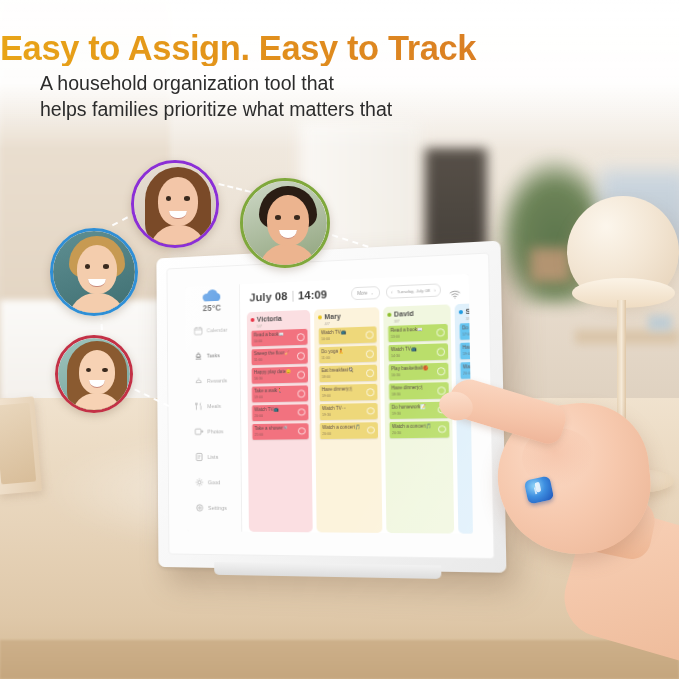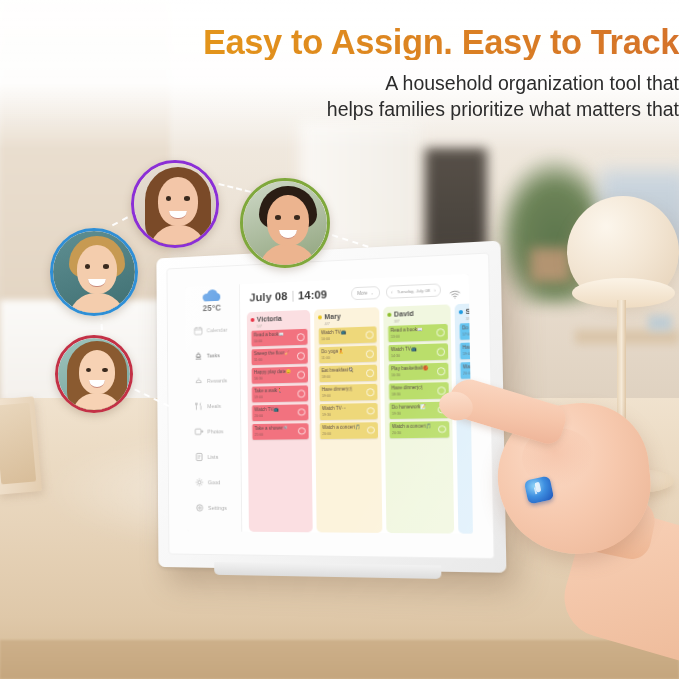--- a/index.html
+++ b/index.html
@@ -282,29 +282,29 @@
   }
 
   
   .bub{position:absolute;border-radius:50%;overflow:hidden;
        box-shadow:0 3px 9px rgba(120,95,70,.28);}
   .bub .ph{position:absolute;inset:0;border-radius:50%;}
   .face{position:absolute;border-radius:50%;}
   .dash{position:absolute;height:0;border-top:2.5px dashed #ffffff;opacity:.95;}
 
   
-  .heading-wrap{position:absolute;left:0;top:4px;width:679px;z-index:20;text-align:right;}
+  .heading-wrap{position:absolute;left:0;top:10px;width:679px;z-index:20;text-align:left;}
   .h-title{
     margin-top:20px;font-size:34.5px;font-weight:bold;letter-spacing:-0.4px;
     background:linear-gradient(90deg,#e8a417 0%,#e2921b 35%,#da7f23 70%,#d5732a 100%);
     -webkit-background-clip:text;background-clip:text;color:transparent;
     line-height:1.05;
   }
   .h-sub{
-    margin-top:11px;font-size:19.5px;color:#2c2c2c;line-height:1.32;font-weight:normal;
+    margin-top:5px;font-size:19.5px;color:#2c2c2c;line-height:1.32;font-weight:normal;padding-left:40px;
   }
   .h-sub span{display:block;}
   .white-fade{
     position:absolute;left:0;top:0;width:679px;height:150px;
     background:linear-gradient(180deg,rgba(255,255,255,.97) 0%,rgba(255,255,255,.93) 55%,rgba(255,255,255,0) 100%);
     z-index:10;
   }
 </style>
 </head>
 <body>

